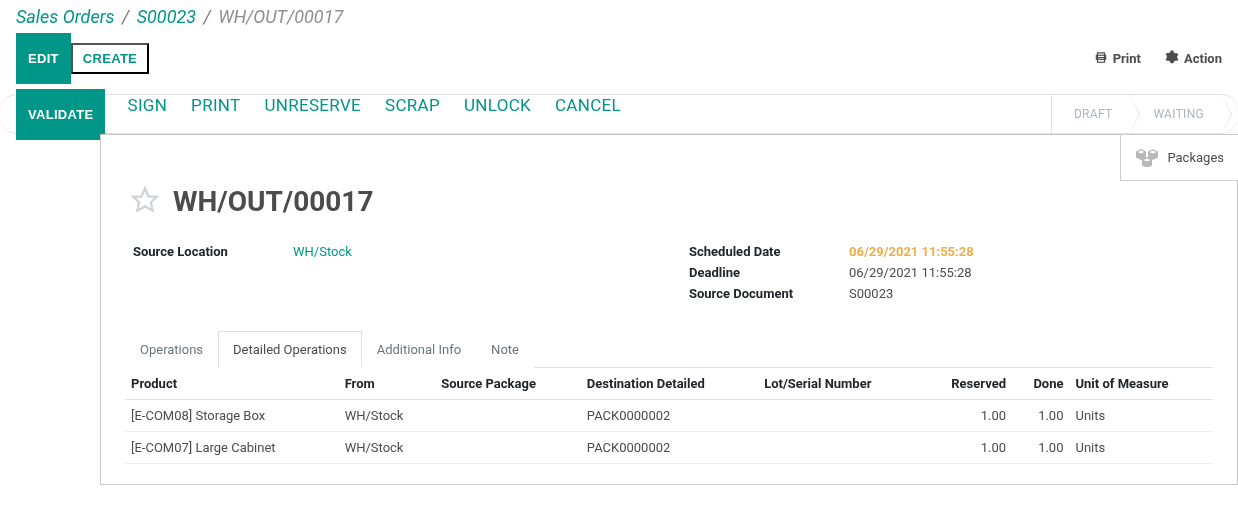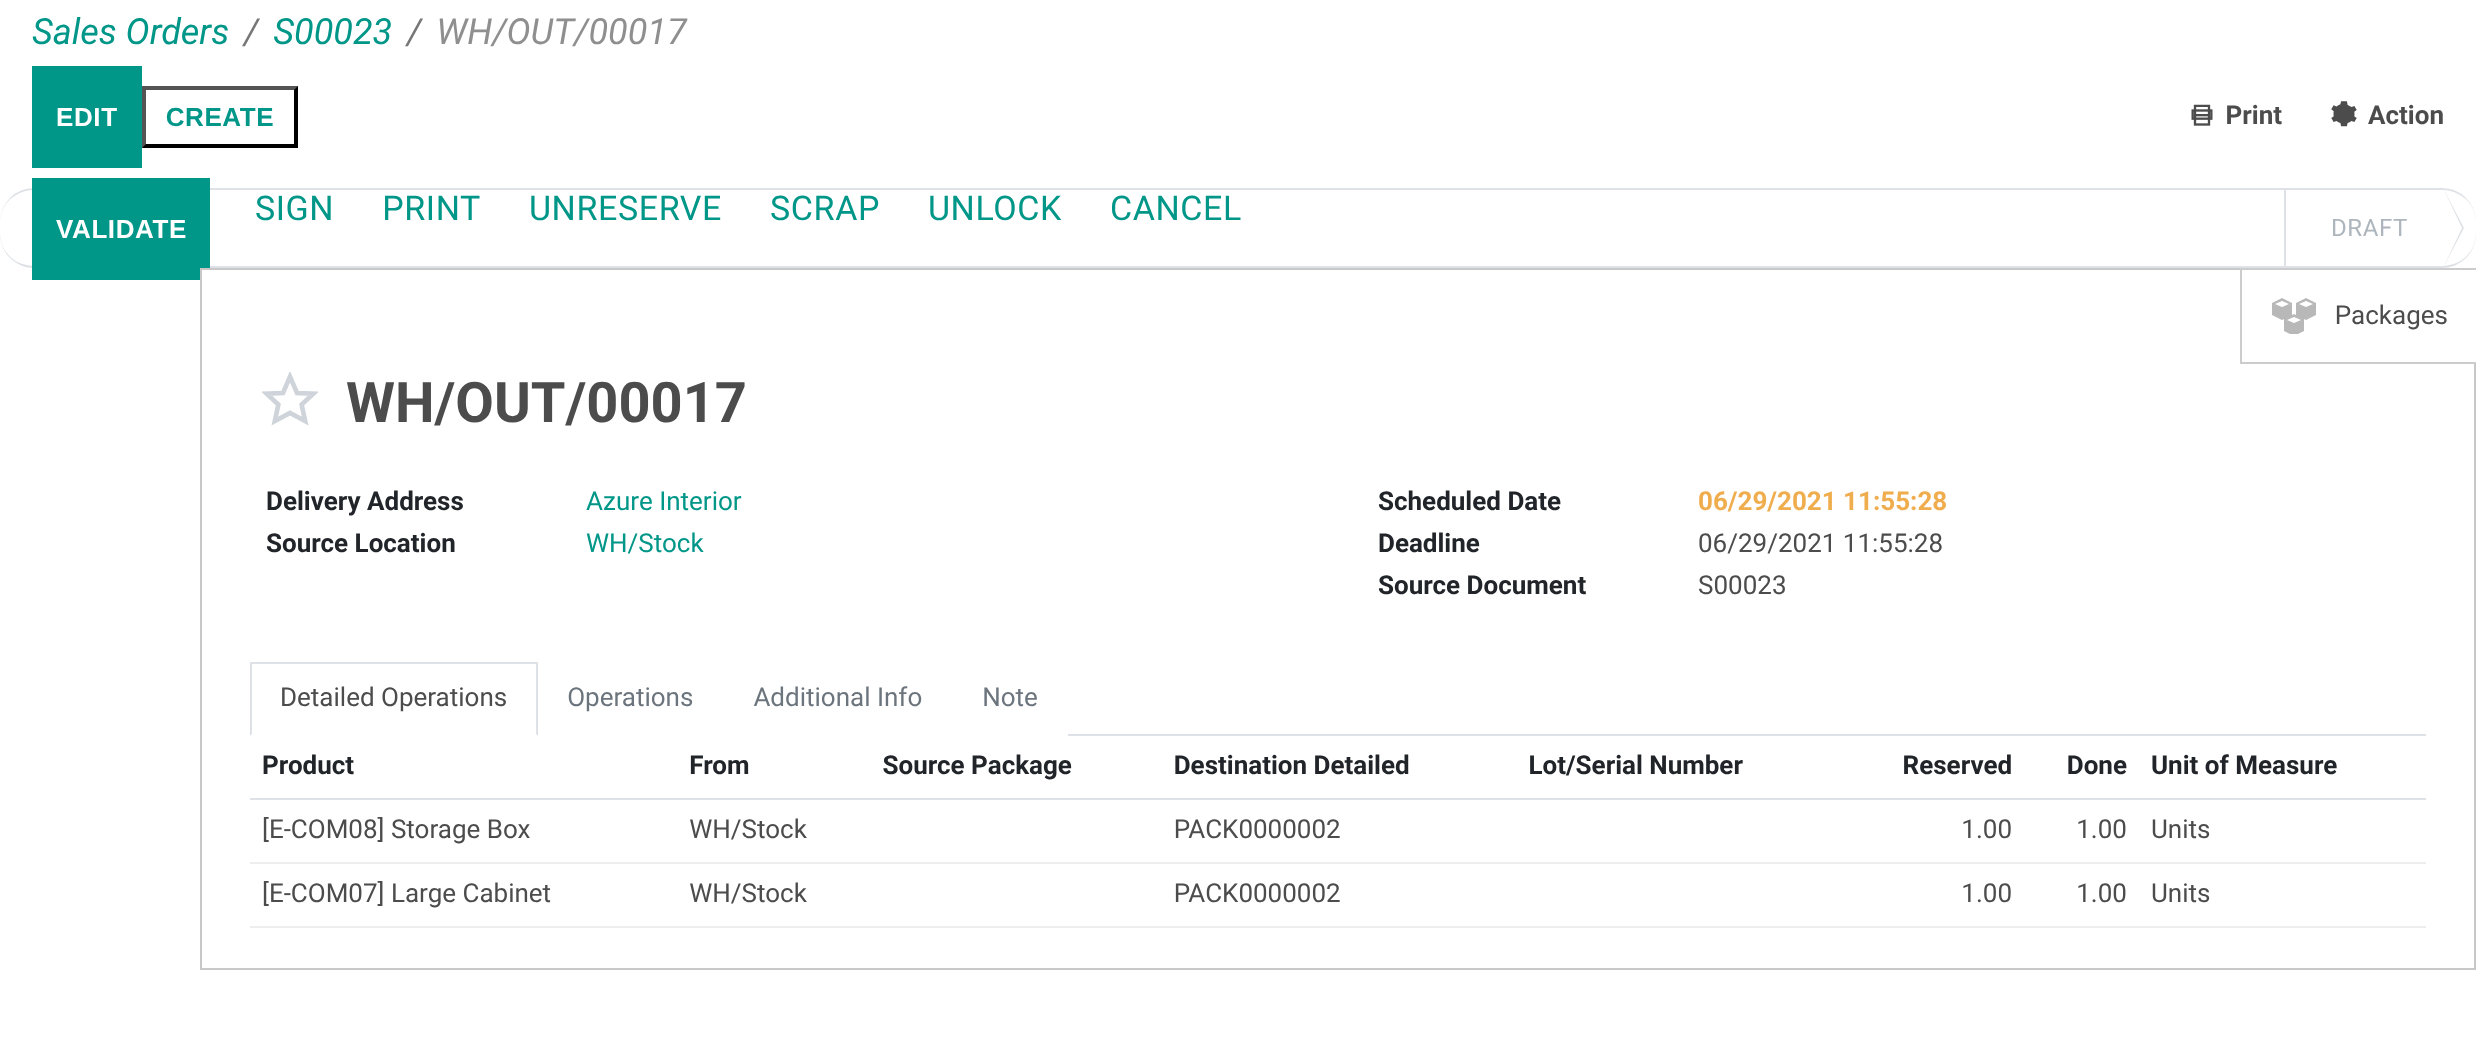--- a/index.html
+++ b/index.html
@@ -84,20 +84,21 @@
     <button class="btn btn-primary">VALIDATE</button>
     <span class="link-act">SIGN</span>
     <span class="link-act">PRINT</span>
     <span class="link-act">UNRESERVE</span>
     <span class="link-act">SCRAP</span>
     <span class="link-act">UNLOCK</span>
     <span class="link-act">CANCEL</span>
   </div>
   <div class="status-stages">
     <div class="stage">DRAFT</div>
+    <div class="stage">WAITING</div>
   </div>
 </div>
 
 <div class="sheet-bg">
   <div class="sheet">
     <div class="button-box">
       <span>
         <svg width="24" height="22" viewBox="0 0 48 40" fill="#b8b8b8">
             <path d="M12 6l10 5v12l-10 5-10-5V11l10-5zm0 3L5 12l7 3 7-3-7-3zm24-3l10 5v12l-10 5-10-5V11l10-5zm0 3l-7 3 7 3 7-3-7-3zM24 22l10 5v12l-10 5-10-5V27l10-5zm0 3l-7 3 7 3 7-3-7-3z"></path>
           </svg>
@@ -110,24 +111,20 @@
         <svg width="28" height="28" viewBox="0 0 24 24" fill="none" stroke="#ced4da" stroke-width="2">
             <polygon points="12 2 15 9 22 9.3 17 14 18.5 21 12 17.5 5.5 21 7 14 2 9.3 9 9 12 2"></polygon>
           </svg>
       </span>
       <h1 class="title">WH/OUT/00017</h1>
     </div>
 
     <div class="form-grid">
       <div class="form-col">
         <div class="form-row">
-          <div class="form-label">Delivery Address</div>
-          <div class="form-val"><a href="#">Azure Interior</a></div>
-        </div>
-        <div class="form-row">
           <div class="form-label">Source Location</div>
           <div class="form-val"><a href="#">WH/Stock</a></div>
         </div>
       </div>
       <div class="form-col">
         <div class="form-row">
           <div class="form-label">Scheduled Date</div>
           <div class="form-val"><span class="orange">06/29/2021 11:55:28</span></div>
         </div>
         <div class="form-row">
@@ -135,22 +132,22 @@
           <div class="form-val"><span>06/29/2021 11:55:28</span></div>
         </div>
         <div class="form-row">
           <div class="form-label">Source Document</div>
           <div class="form-val"><span>S00023</span></div>
         </div>
       </div>
     </div>
 
     <div class="tabs">
+      <div class="tab">Operations</div>
       <div class="tab active">Detailed Operations</div>
-      <div class="tab">Operations</div>
       <div class="tab">Additional Info</div>
       <div class="tab">Note</div>
     </div>
 
     <table class="table">
       <thead>
         <tr>
           <th>Product</th>
           <th>From</th>
           <th>Source Package</th>

